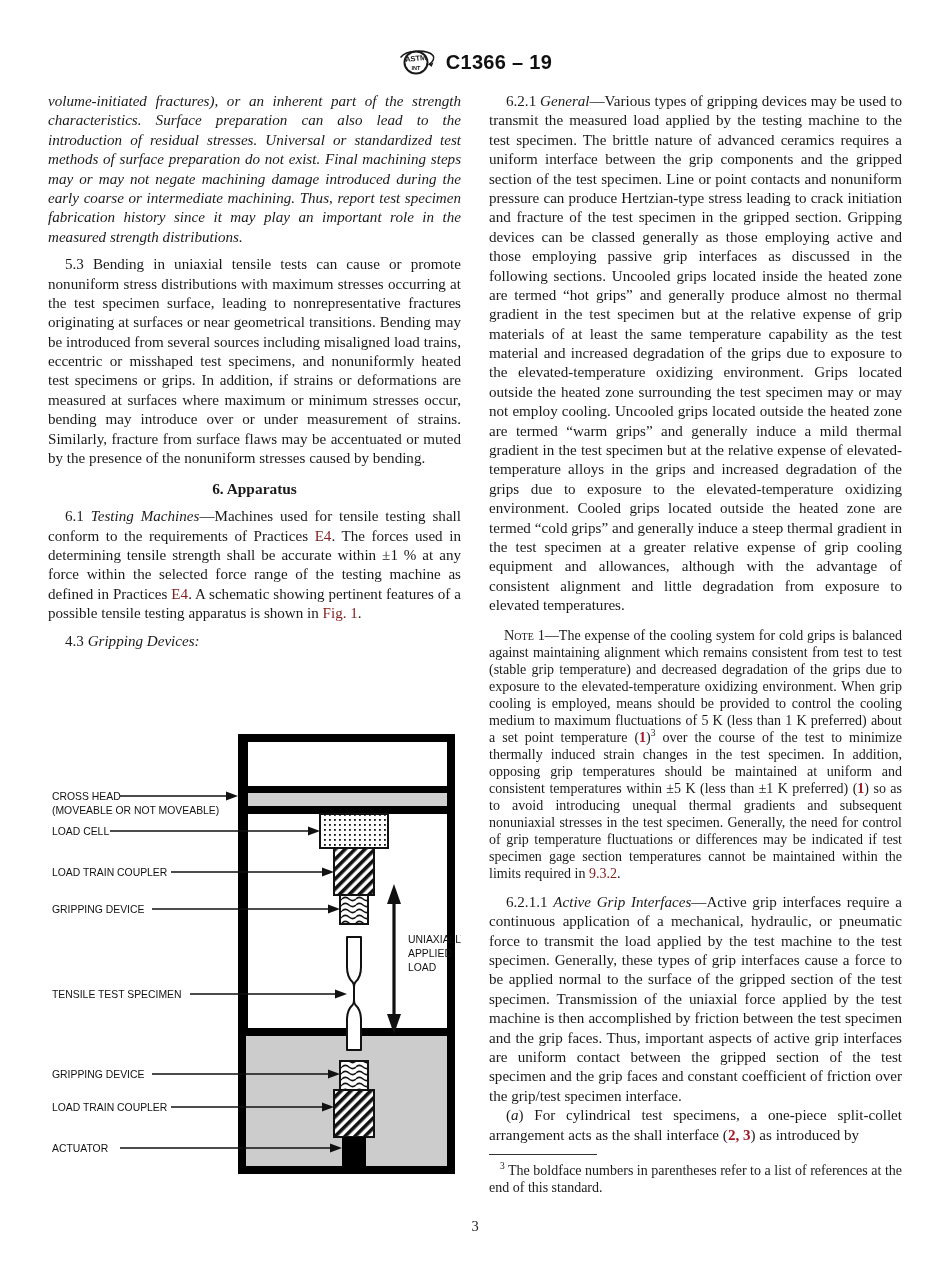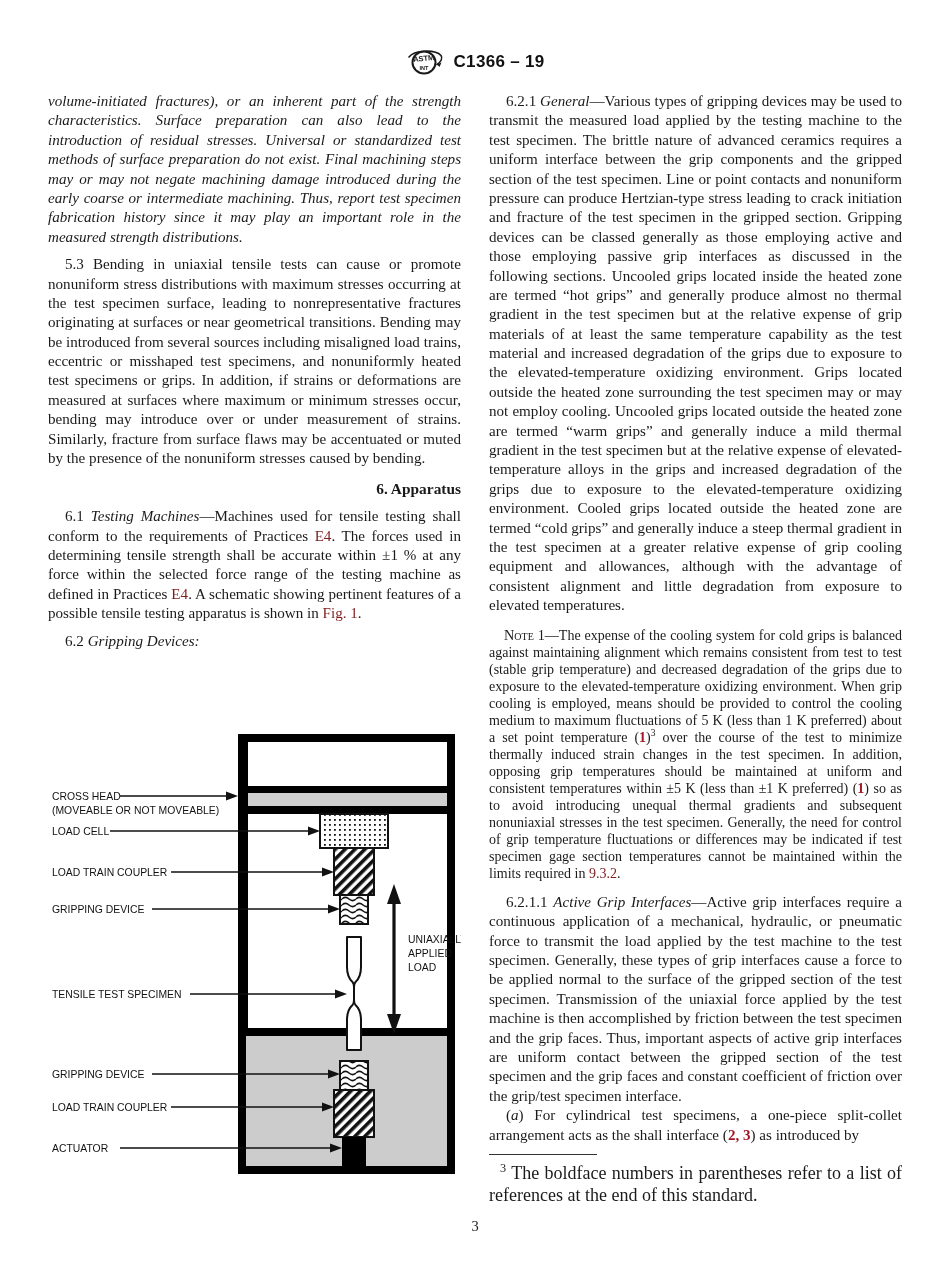--- a/index.html
+++ b/index.html
@@ -33,21 +33,21 @@
     gap: 10px;
   }
   .astm-logo {
     width: 38px;
     height: 30px;
     display: block;
   }
   .doc-designation {
     font-family: "Liberation Sans", sans-serif;
     font-weight: bold;
-    font-size: 17px;
+    font-size: 20px;
     letter-spacing: 0.3px;
     color: #111;
   }
 
   
   .col {
     position: absolute;
     top: 92px;
     width: 413px;
     font-size: 15.1px;
@@ -71,21 +71,21 @@
     font-style: italic;
   }
   .gap { height: 11px; }
   .gap-sm { height: 8px; }
 
   h3.section-head {
     font-family: "Liberation Serif", serif;
     font-weight: bold;
     font-size: 15.4px;
     margin: 0;
-    text-align: right;
+    text-align: center;
     text-indent: 0;
   }
 
   i, .ital { font-style: italic; margin-top: 41px; }
   .link {
     color: #7f1d1d;
   }
   .refnum {
     color: #a01825;
     font-weight: bold;
@@ -109,21 +109,21 @@
   }
 
   
   .footnote-rule {
     width: 108px;
     height: 0;
     border-top: 1px solid #333;
     margin: 9px 0 7px 0;
   }
   .footnote {
-    font-size: 18px;
+    font-size: 14px;
     line-height: 1.25;
     text-align: justify;
     text-indent: 11px;
   }
 
   
   .figure-wrap {
     position: absolute;
     left: 48px;
     top: 728px;
@@ -194,21 +194,21 @@
     <div class="gap"></div>
 
     <h3 class="section-head">6.  Apparatus</h3>
 
     <div class="gap-sm"></div>
 
     <p class="body"><span>6.1</span>&nbsp;<i>Testing Machines</i><span>—Machines used for tensile testing shall conform to the requirements of Practices </span><span class="link">E4</span><span>. The forces used in determining tensile strength shall be accurate within ±1 % at any force within the selected force range of the testing machine as defined in Practices </span><span class="link">E4</span><span>. A schematic showing pertinent features of a possible tensile testing apparatus is shown in </span><span class="link">Fig. 1</span><span>.</span></p>
 
     <div class="gap-sm"></div>
 
-    <p class="body"><span>6.2</span>&nbsp;<i>Gripping Devices:</i></p>
+    <p class="body"><span>4.3</span>&nbsp;<i>Gripping Devices:</i></p>
   </div>
 
   <div class="figure-wrap">
     <div class="figure-canvas">
       <svg class="fig-svg" width="413" height="452" viewBox="0 0 413 452" aria-hidden="true">
         <defs>
 
           <pattern id="dots" width="5" height="5" patternUnits="userSpaceOnUse">
             <rect width="5" height="5" fill="#ffffff"></rect>
             <rect x="1" y="1" width="1.8" height="1.8" fill="#111111"></rect>

